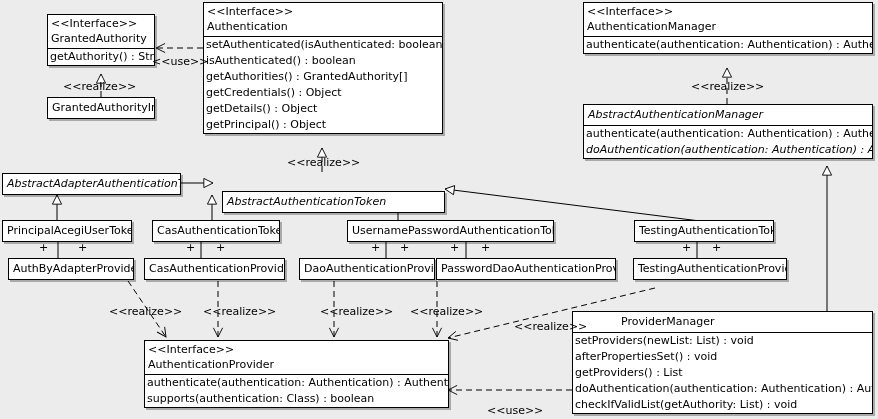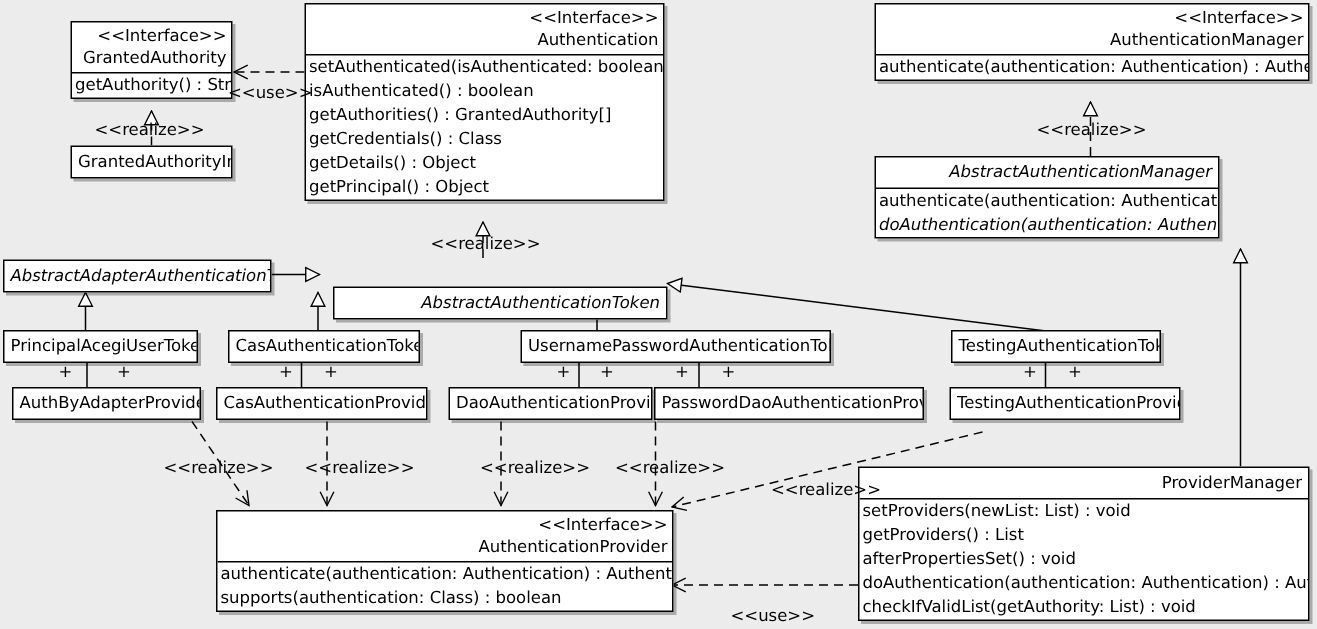--- a/index.html
+++ b/index.html
@@ -16,21 +16,21 @@
   .uml{
     position:absolute;
     background:#ffffff;
     border:1px solid #000;
     box-shadow:2px 2px 0 rgba(0,0,0,0.28);
     box-sizing:border-box;
     overflow:hidden;
     z-index:5;
   }
   .hdr{
-    text-align:right;
+    text-align:left;
     padding:2px 3px 3px 3px;
     line-height:13px;
   }
   .stereo{display:block;font-size:11px;color:#000;white-space:nowrap;}
   .cname{display:block;font-size:11px;color:#000;white-space:nowrap;padding-top:2px;}
   .cname.italic{font-style:italic;}
   .sep{height:1px;background:#000;font-size:0;line-height:0;}
   .ops{padding:0;}
   .op{
     font-size:11px;
@@ -171,38 +171,38 @@
   <div class="uml" style="left:203px;top:2px;width:240px;">
     <div class="hdr">
       <span class="stereo">&lt;&lt;Interface&gt;&gt;</span>
       <span class="cname">Authentication</span>
     </div>
     <div class="sep"></div>
     <div class="ops">
       <div class="op">setAuthenticated(isAuthenticated: boolean) : void</div>
       <div class="op">isAuthenticated() : boolean</div>
       <div class="op">getAuthorities() : GrantedAuthority[]</div>
-      <div class="op">getCredentials() : Class</div>
+      <div class="op">getCredentials() : Object</div>
       <div class="op">getDetails() : Object</div>
       <div class="op">getPrincipal() : Object</div>
     </div>
   </div>
 
   <div class="uml" style="left:583px;top:2px;width:290px;">
     <div class="hdr">
       <span class="stereo">&lt;&lt;Interface&gt;&gt;</span>
       <span class="cname">AuthenticationManager</span>
     </div>
     <div class="sep"></div>
     <div class="ops">
       <div class="op">authenticate(authentication: Authentication) : Authentication</div>
     </div>
   </div>
 
-  <div class="uml" style="left:583px;top:104px;width:230px;">
+  <div class="uml" style="left:583px;top:104px;width:290px;">
     <div class="hdr simple" style="padding:3px 4px 4px 4px;">
       <span class="cname italic" style="padding-top:0;">AbstractAuthenticationManager</span>
     </div>
     <div class="sep"></div>
     <div class="ops">
       <div class="op">authenticate(authentication: Authentication) : Authentication</div>
       <div class="op italic">doAuthentication(authentication: Authentication) : Authentication</div>
     </div>
   </div>
 
@@ -284,22 +284,22 @@
     </div>
   </div>
 
   <div class="uml" style="left:572px;top:311px;width:301px;">
     <div class="hdr simple" style="padding:3px 4px 4px 4px;margin-left:44px;">
       <span class="cname" style="padding-top:0;">ProviderManager</span>
     </div>
     <div class="sep"></div>
     <div class="ops">
       <div class="op">setProviders(newList: List) : void</div>
+      <div class="op">afterPropertiesSet() : void</div>
       <div class="op">getProviders() : List</div>
-      <div class="op">afterPropertiesSet() : void</div>
       <div class="op">doAuthentication(authentication: Authentication) : Authentication</div>
       <div class="op">checkIfValidList(getAuthority: List) : void</div>
     </div>
   </div>
 
   <div id="edge-labels">
       <div class="edgelabel" style="left: 152px; top: 55px;">&lt;&lt;use&gt;&gt;</div>
       <div class="edgelabel" style="left: 63px; top: 80px;">&lt;&lt;realize&gt;&gt;</div>
       <div class="edgelabel" style="left: 287px; top: 156px;">&lt;&lt;realize&gt;&gt;</div>
       <div class="edgelabel" style="left: 691px; top: 80px;">&lt;&lt;realize&gt;&gt;</div>

